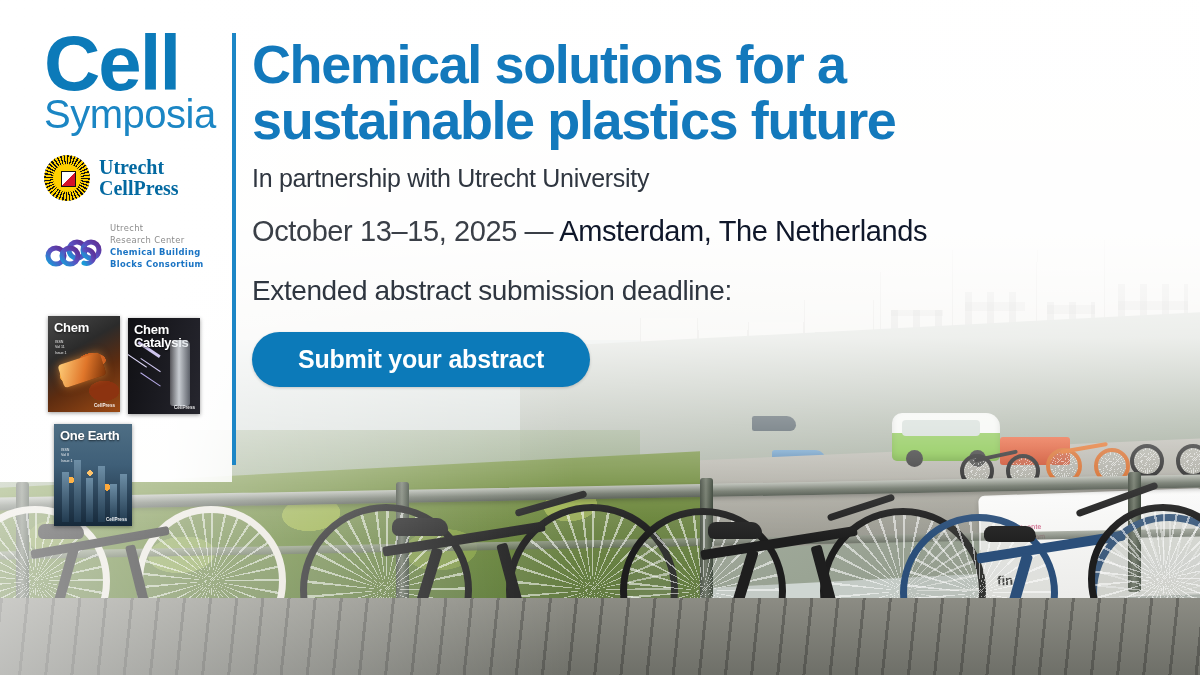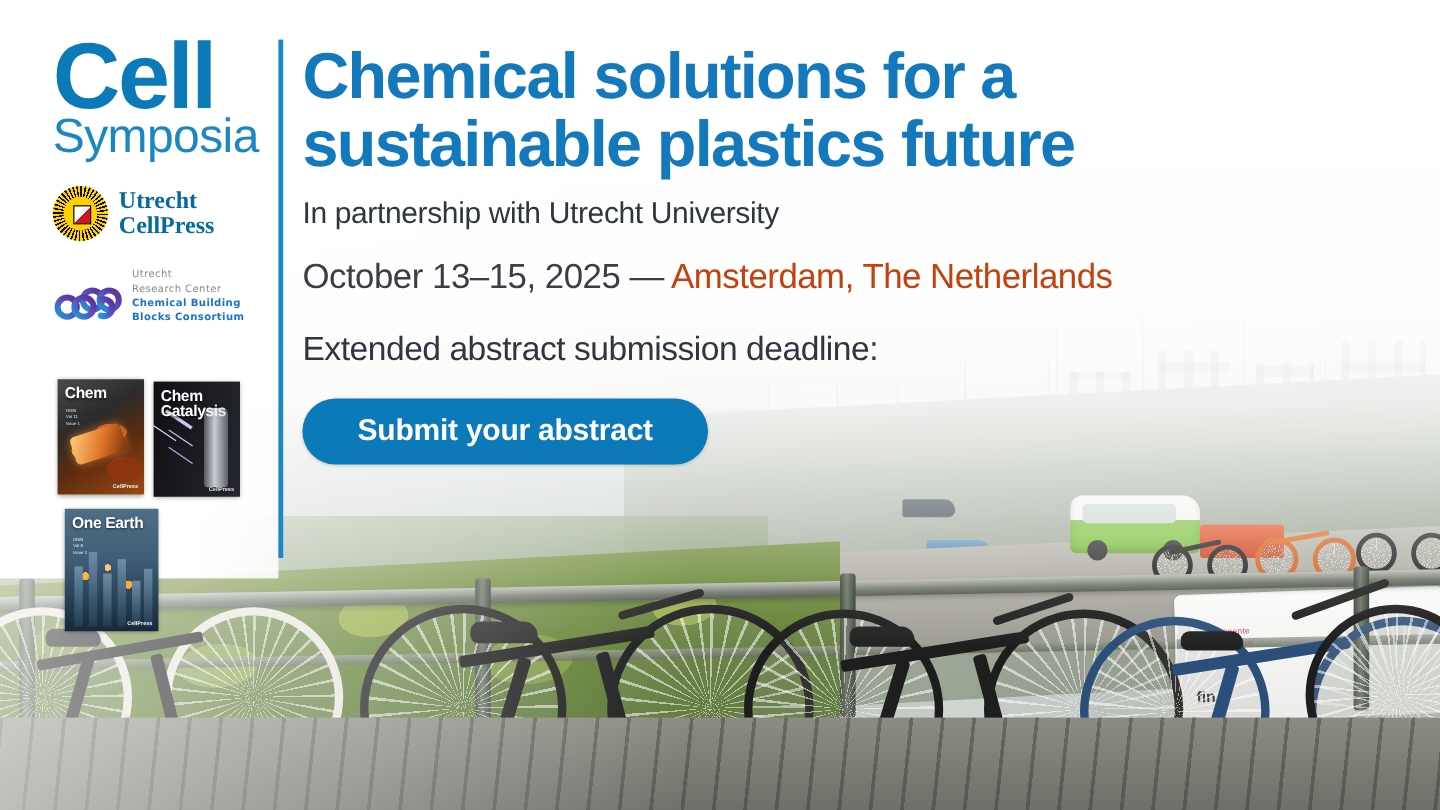--- a/index.html
+++ b/index.html
@@ -277,21 +277,21 @@
     font-family: "Liberation Sans", sans-serif;
     font-weight: bold; font-size: 54px; line-height: 1.04;
     letter-spacing: -1.4px; color: #1379bc; max-width: 720px;
   }
   .partner {
     margin-top: 16px; font-size: 25px; color: #2f3640; letter-spacing: -.3px;
   }
   .dateline {
     margin-top: 22px; font-size: 29px; color: #3a3f47; letter-spacing: -.4px; white-space: nowrap;
   }
-  .dateline .loc { color: #c2410c; }
+  .dateline .loc { color: #0f172a; }
   .deadline {
     margin-top: 26px; font-size: 28px; color: #2f3640; line-height: 1.22; letter-spacing: -.4px;
   }
   .deadline .dl-date { font-weight: bold; display: block; }
 
   .cta {
     display: inline-block; margin-top: 24px;
     background: #0c7ab9; color: #fff;
     font-weight: bold; font-size: 25px; letter-spacing: -.2px;
     padding: 13px 46px; border: none; border-radius: 40px;

